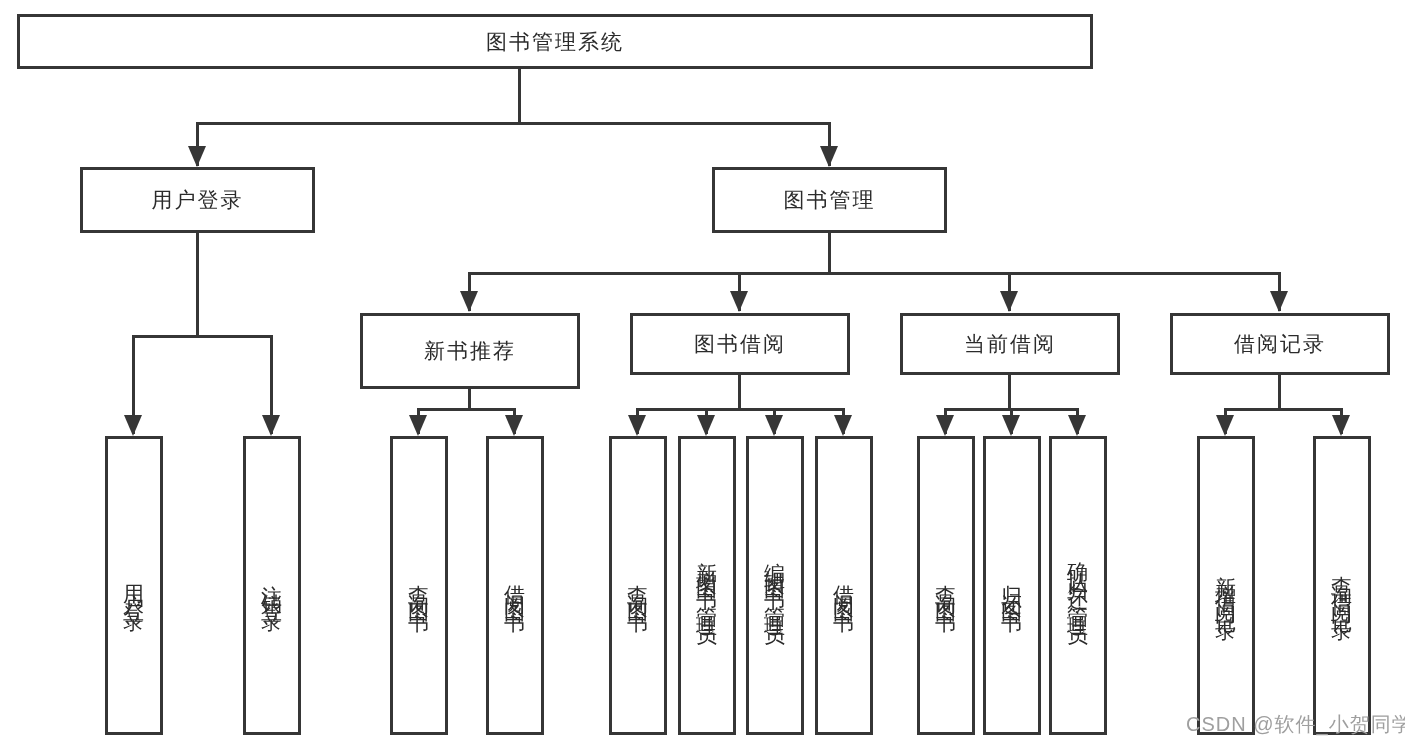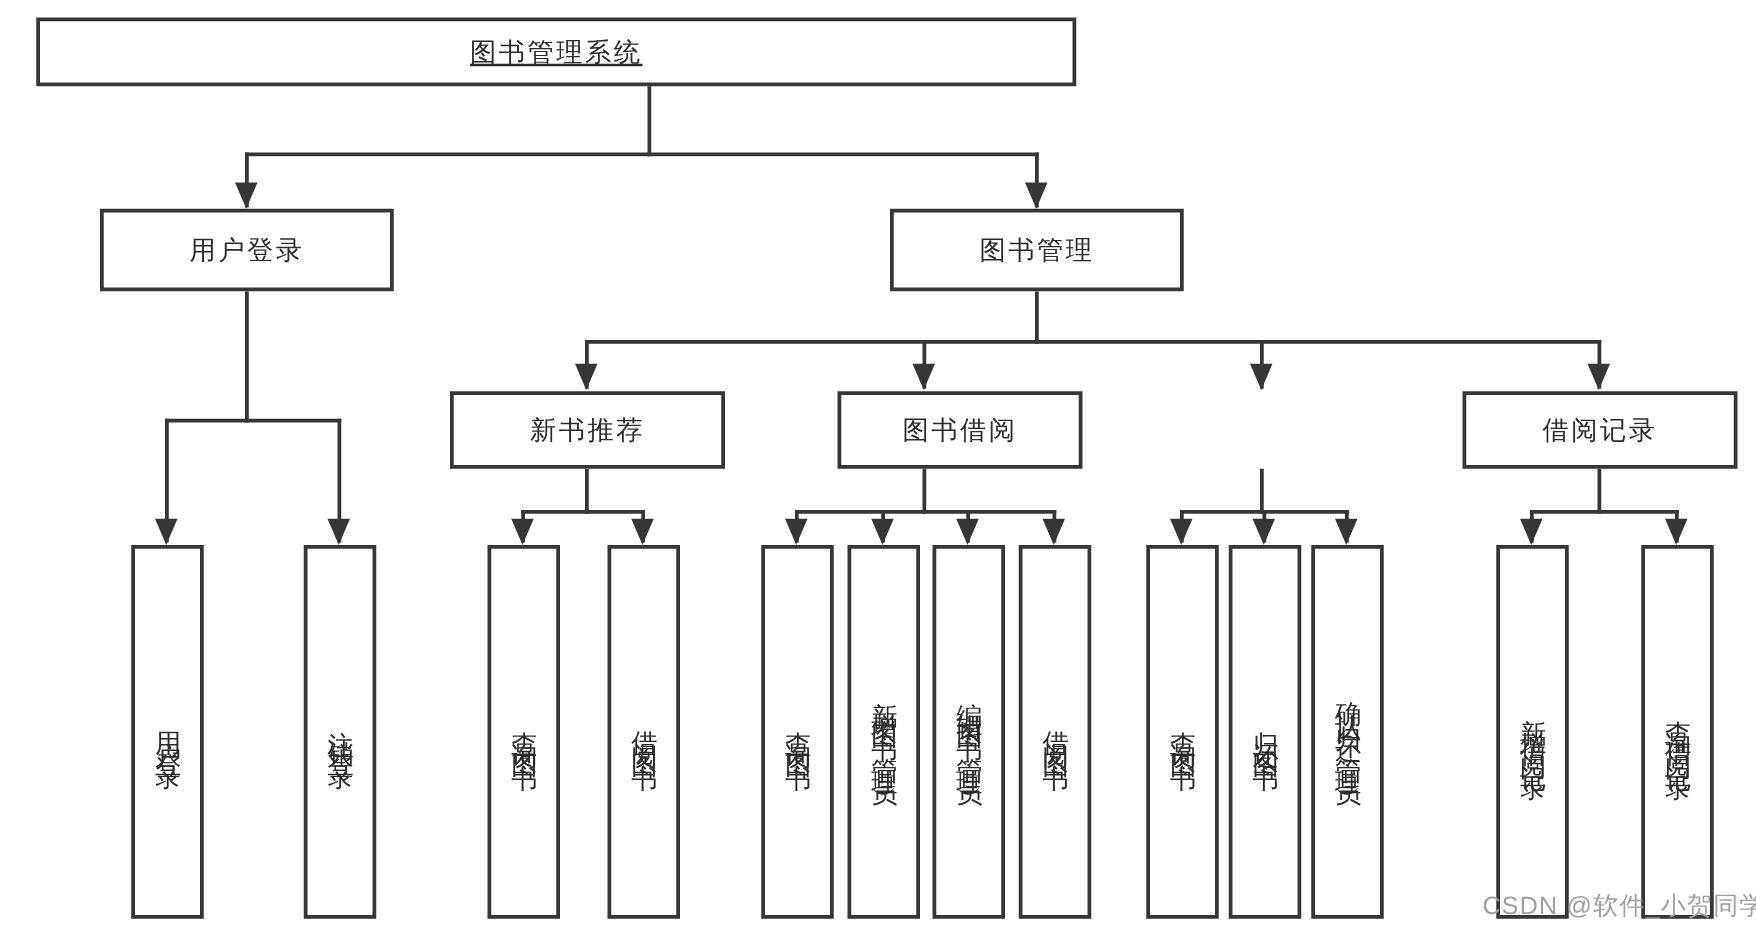--- a/index.html
+++ b/index.html
@@ -47,25 +47,25 @@
   }
   .node .vlabel {
     writing-mode: vertical-rl;
     text-orientation: mixed;
     font-size: 21px;
     letter-spacing: 9px;
     line-height: 1;
     white-space: nowrap;
   }
   
-  #root { left: 29px;  top: 14px;  width: 832px; height: 55px; text-decoration: underline; }
+  #root { left: 17px;  top: 14px;  width: 1076px; height: 55px; }
   #l1a  { left: 80px;  top: 167px; width: 235px;  height: 66px; }
   #l1b  { left: 712px; top: 167px; width: 235px;  height: 66px; justify-content: center; }
-  #l2a  { left: 360px; top: 313px; width: 220px;  height: 62px; }
-  #l2b  { left: 630px; top: 313px; width: 196px;  height: 62px; margin-left: 40px; }
+  #l2a  { left: 360px; top: 313px; width: 220px;  height: 76px; }
+  #l2b  { left: 630px; top: 313px; width: 220px;  height: 62px; }
   #l2c  { left: 900px; top: 313px; width: 220px;  height: 62px; }
   #l2d  { left: 1170px;top: 313px; width: 220px;  height: 62px; }
   .leaf { top: 436px; width: 58px; height: 299px; }
   #lf1  { left: 105px; }
   #lf2  { left: 243px; }
   #lf3  { left: 390px; }
   #lf4  { left: 486px; }
   #lf5  { left: 609px; }
   #lf6  { left: 678px; }
   #lf7  { left: 746px; }
@@ -160,20 +160,23 @@
   <div class="node" id="l1b">
     <span class="hlabel">图书管理</span>
   </div>
 
   <div class="node" id="l2a">
     <span class="hlabel">新书推荐</span>
   </div>
   <div class="node" id="l2b">
     <span class="hlabel">图书借阅</span>
   </div>
+  <div class="node" id="l2c">
+    <span class="hlabel">当前借阅</span>
+  </div>
   <div class="node" id="l2d">
     <span class="hlabel">借阅记录</span>
   </div>
 
   <div class="node leaf" id="lf1">
     <span class="vlabel">用户登录</span>
   </div>
   <div class="node leaf" id="lf2">
     <span class="vlabel">注销登录</span>
   </div>

